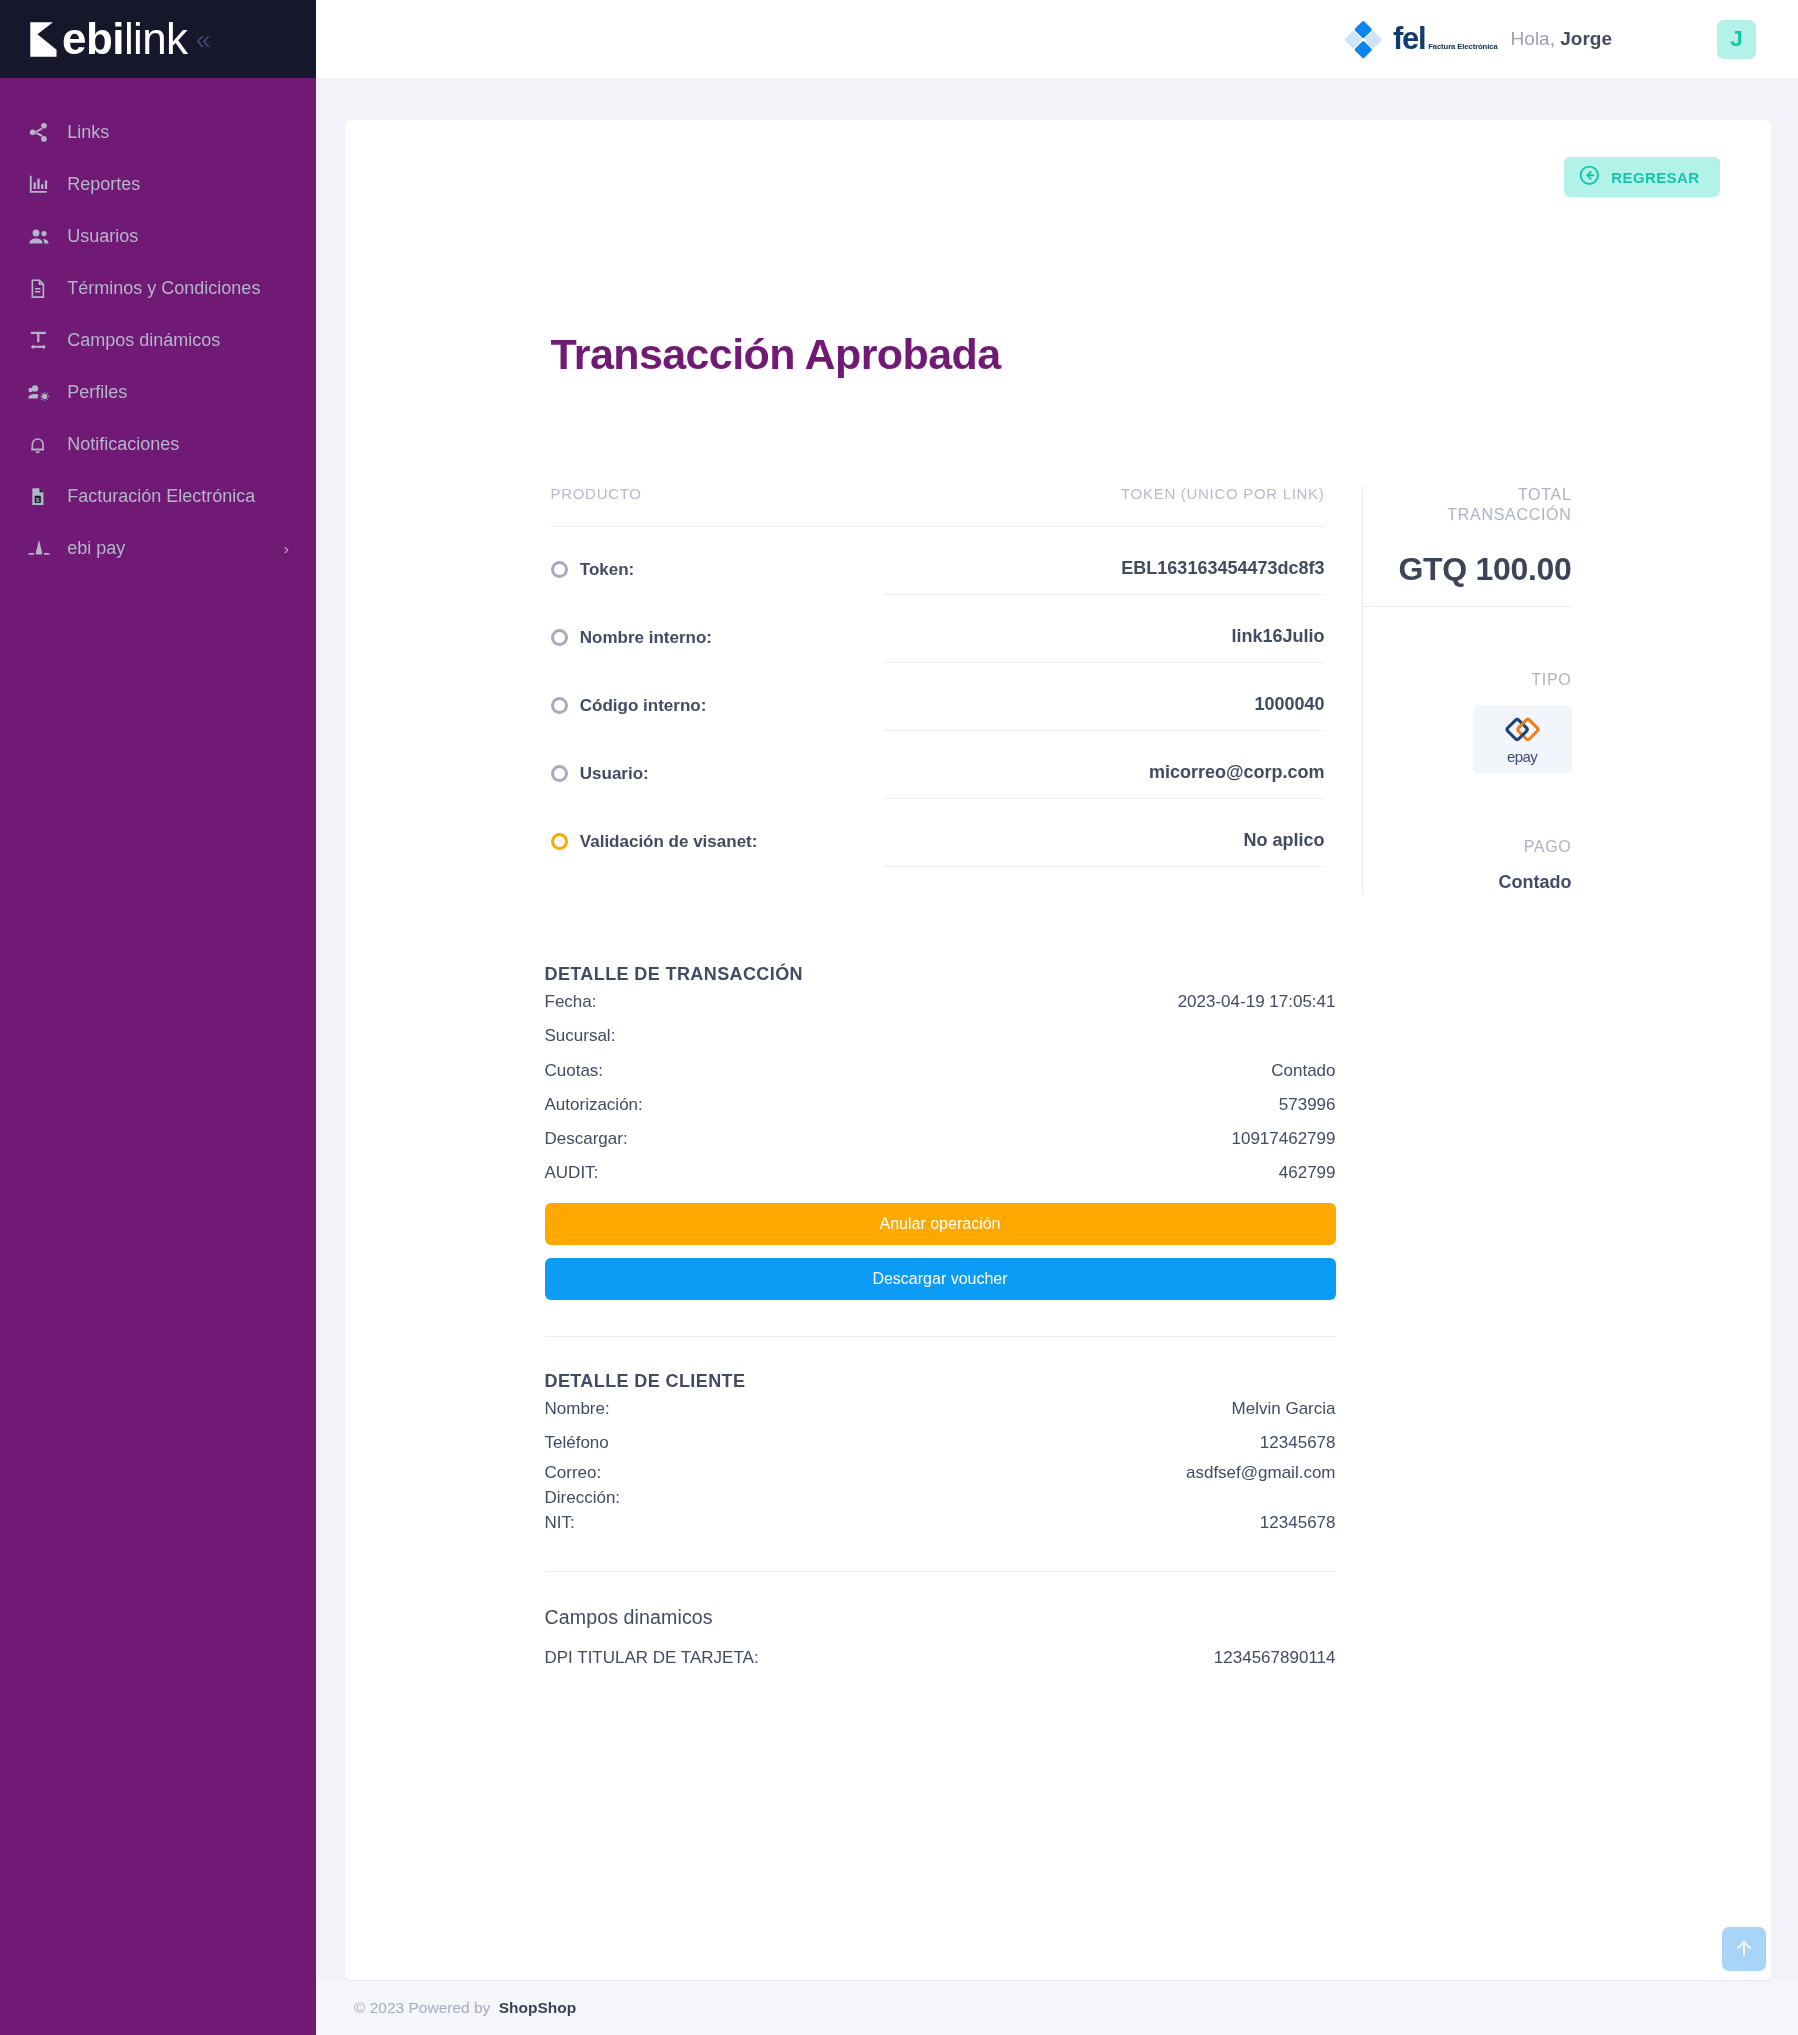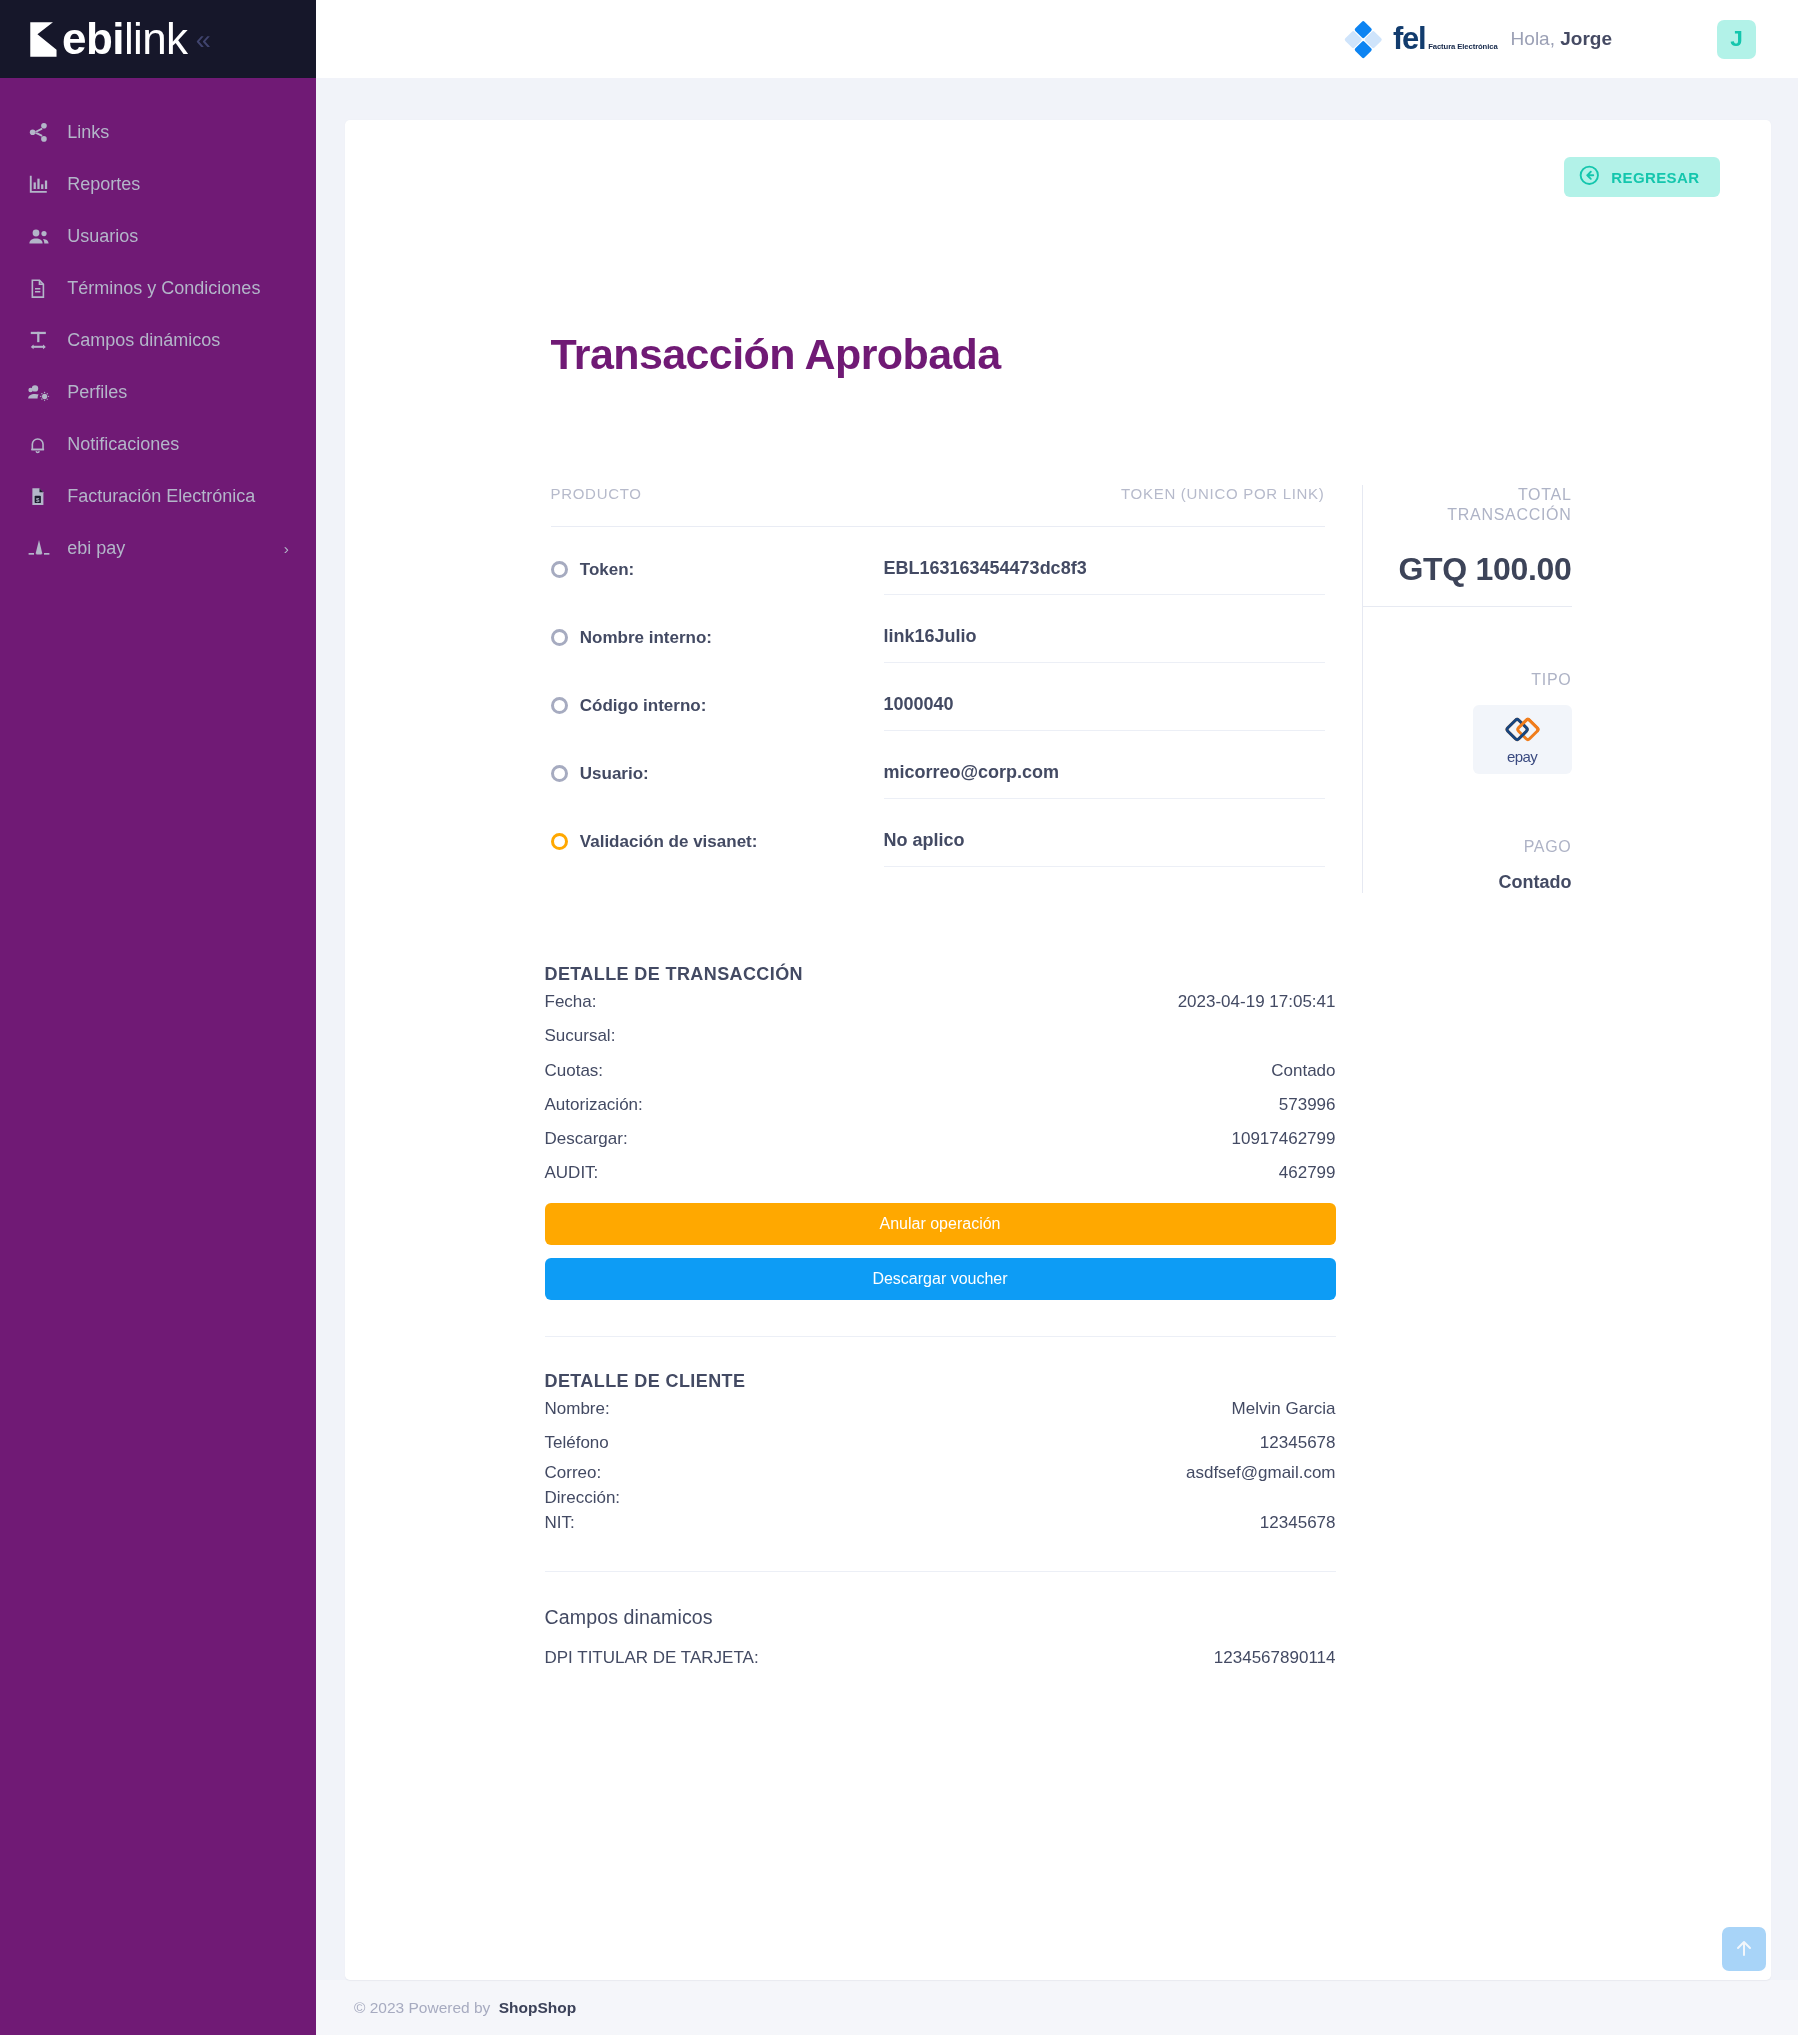--- a/index.html
+++ b/index.html
@@ -228,20 +228,21 @@
     width: 11.3px; height: 11.3px;
     border-radius: 50%;
     border: 3px solid #a6abc0;
     margin-right: 12px;
     flex: 0 0 11.3px;
     box-sizing: content-box;
   }
   .bullet.amber { border-color: #ffa800; }
   .prod-value {
     flex: 1 1 auto;
+    text-align: right;
     font-size: 18px;
     font-weight: bold;
     color: #434a63;
     border-bottom: 0.6px solid #eceff6;
     padding-bottom: 15.5px;
   }
   .prod-row.last .prod-value { }
 
   
   .r-label {

